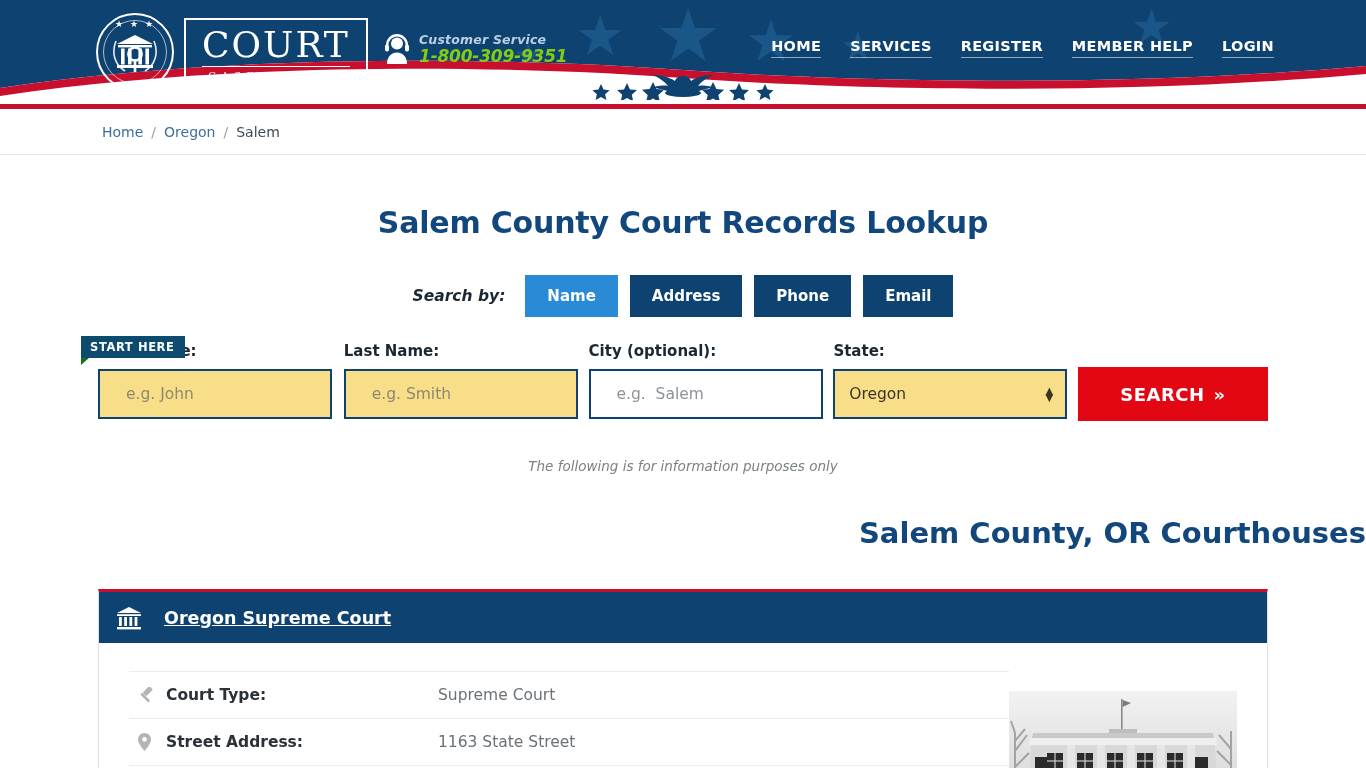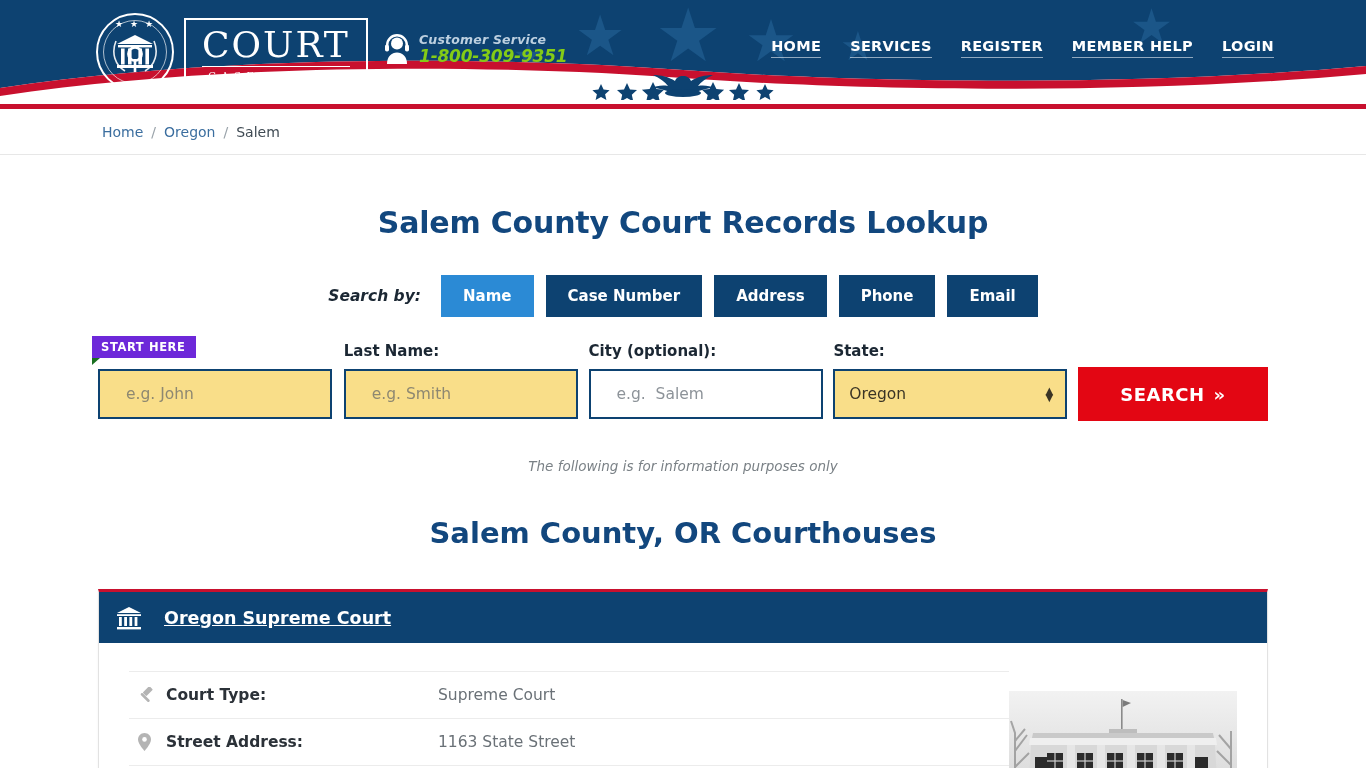--- a/index.html
+++ b/index.html
@@ -186,22 +186,22 @@
   }
   .tab-btn.active { background: #2b8ad5; }
 
   .form-area {
     position: relative;
     margin-top: 22px;
     padding: 0 98px;
   }
   .start-here {
     position: absolute;
-    left: 92px; top: -5px;
-    background: #6d28d9;
+    left: 81px; top: -5px;
+    background: #0c4a6e;
     color: #ffffff;
     font-size: 11.5px;
     font-weight: bold;
     letter-spacing: .6px;
     padding: 4px 10px 4px 9px;
   }
   .start-here:after {
     content: "";
     position: absolute;
     left: 0; bottom: -7px;
@@ -283,21 +283,21 @@
 
   .disclaimer {
     text-align: center;
     color: #7a8186;
     font-size: 13.5px;
     font-style: italic;
     margin-top: 37px;
   }
 
   .section-title {
-    text-align: center;
+    text-align: right;
     color: #12477e;
     font-size: 29px;
     font-weight: bold;
     margin: 42px 0 0 0;
   }
 
   
   .court-card {
     margin: 39px 98px 0 98px;
     width: 1170px;
@@ -457,21 +457,20 @@
   <span class="bc-current">Salem</span>
 </div>
 
 <main>
 
   <h1 class="page-title">Salem County Court Records Lookup</h1>
 
   <div class="searchby-row">
     <span class="searchby-label">Search by:</span>
     <button class="tab-btn active">Name</button>
-    <button class="tab-btn">Case Number</button>
     <button class="tab-btn">Address</button>
     <button class="tab-btn">Phone</button>
     <button class="tab-btn">Email</button>
   </div>
 
   <div class="form-area">
 
     <div class="start-here">START HERE</div>
 
     <div class="labels-row">

